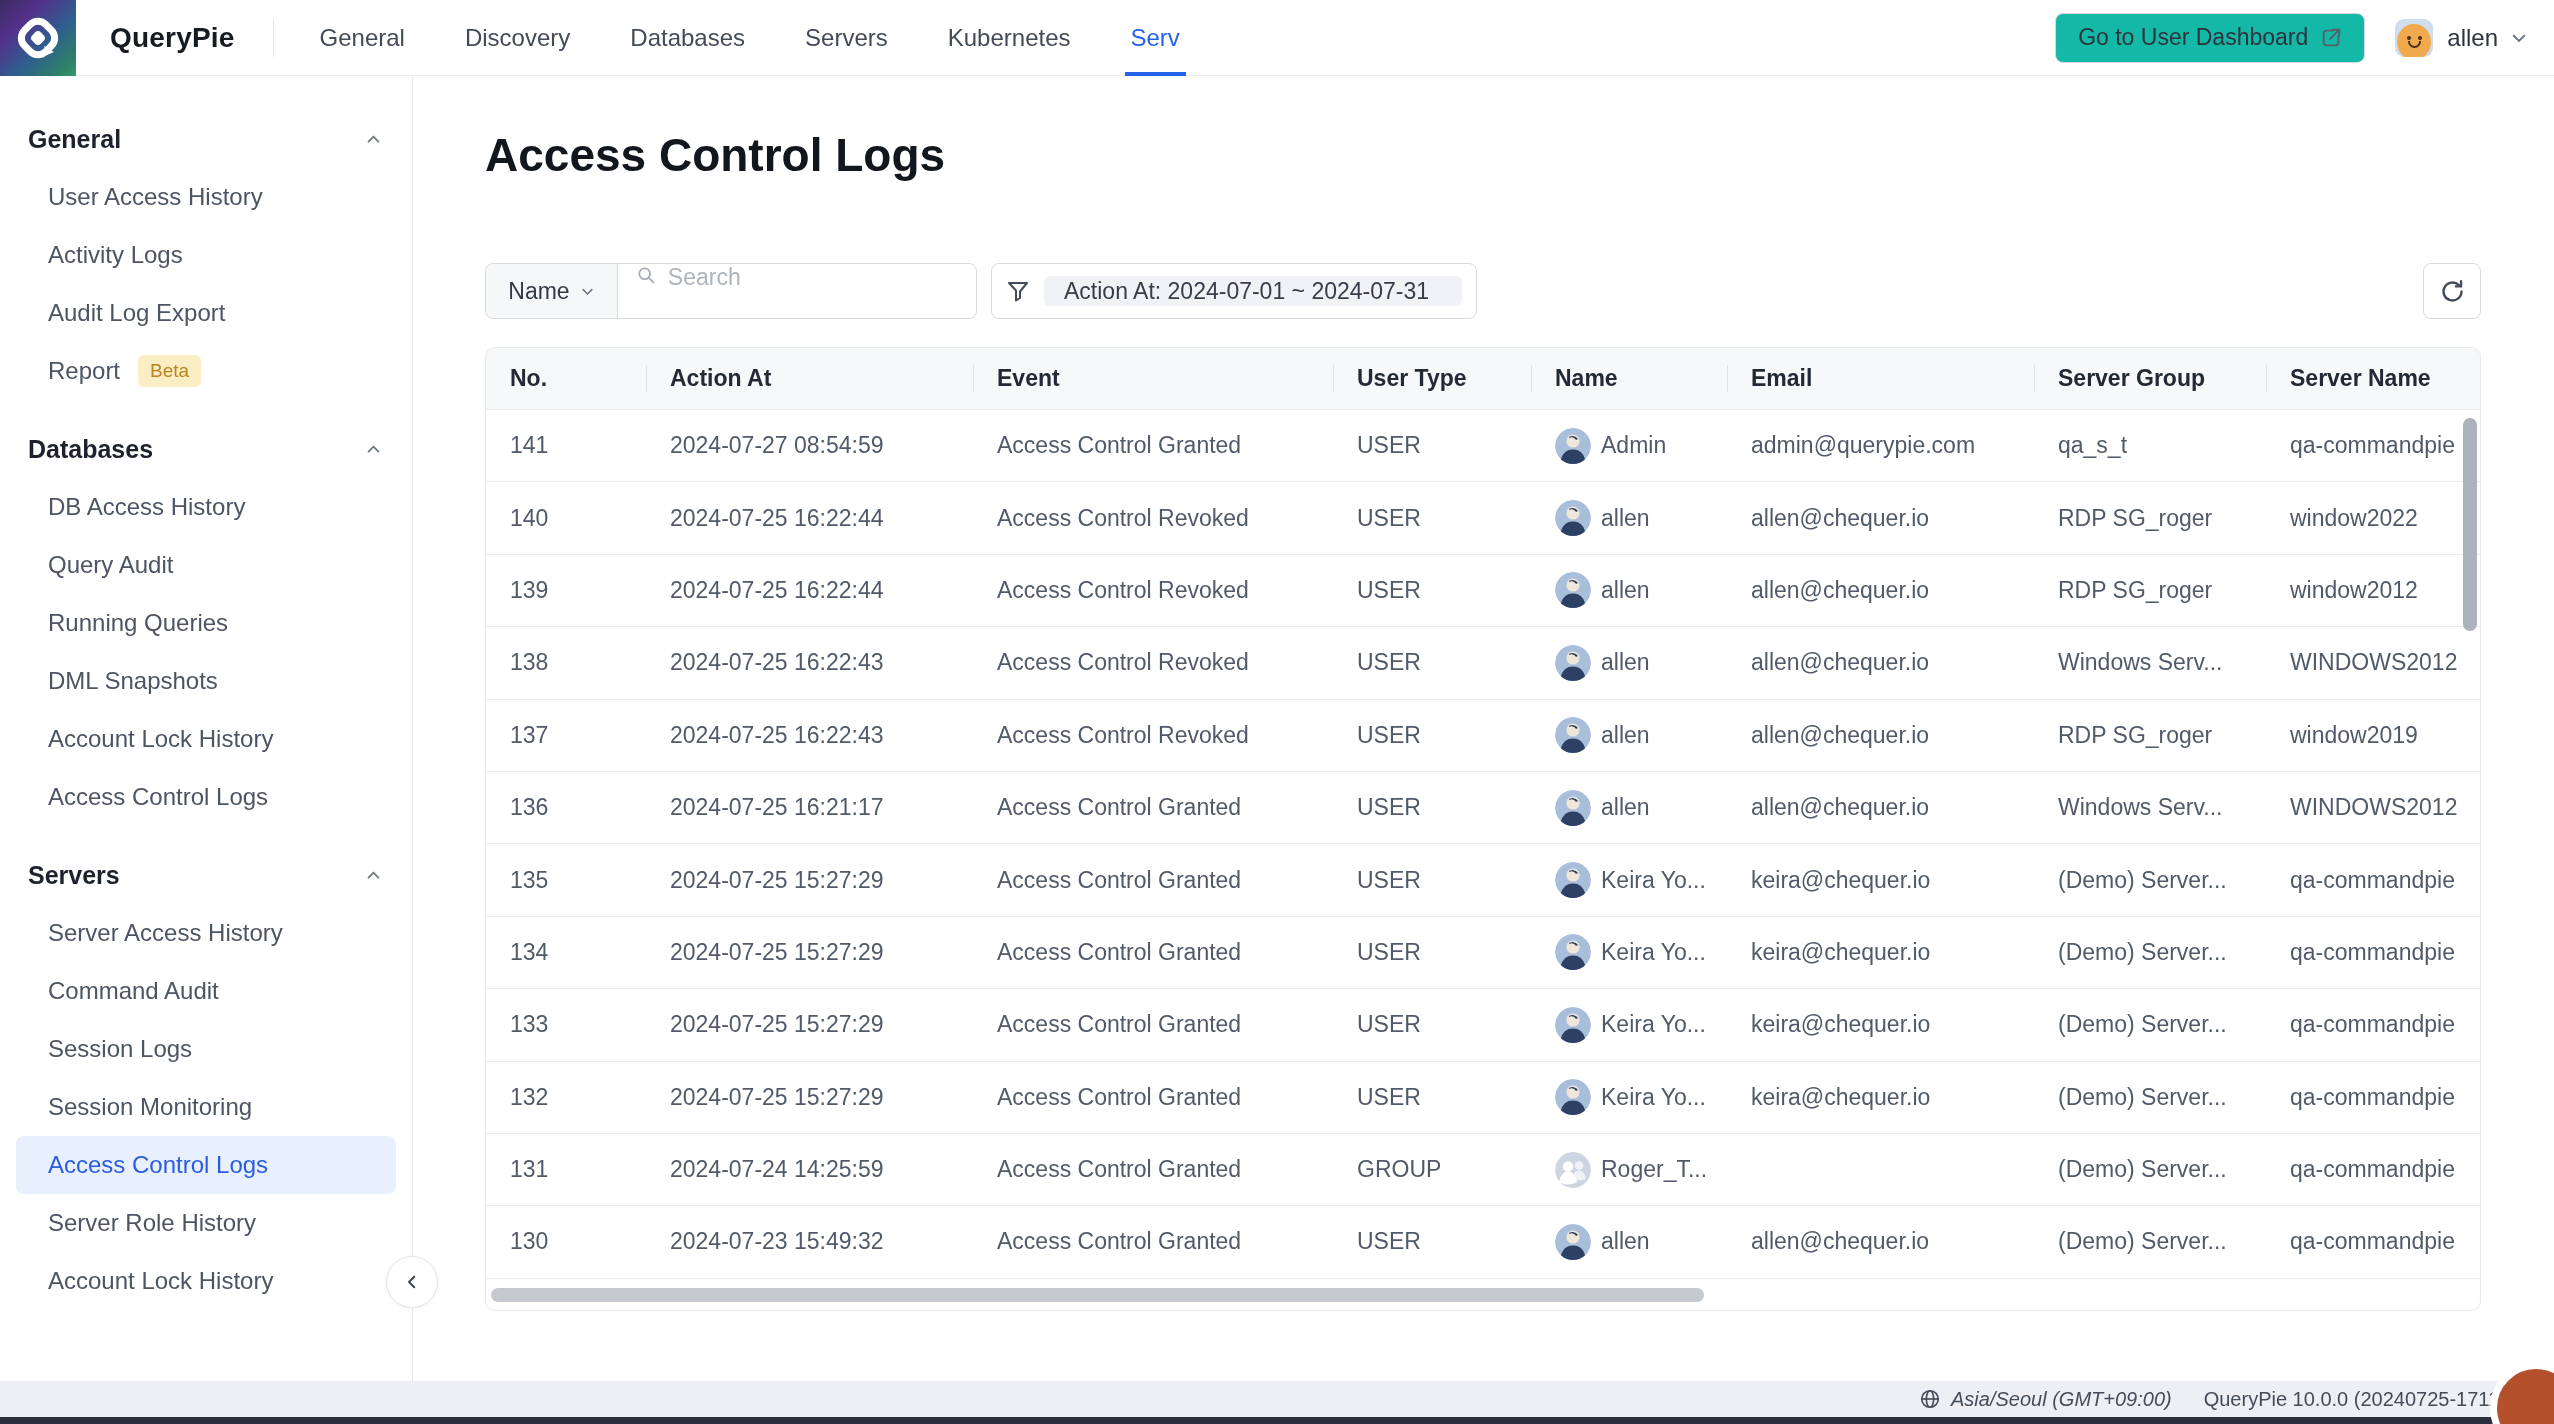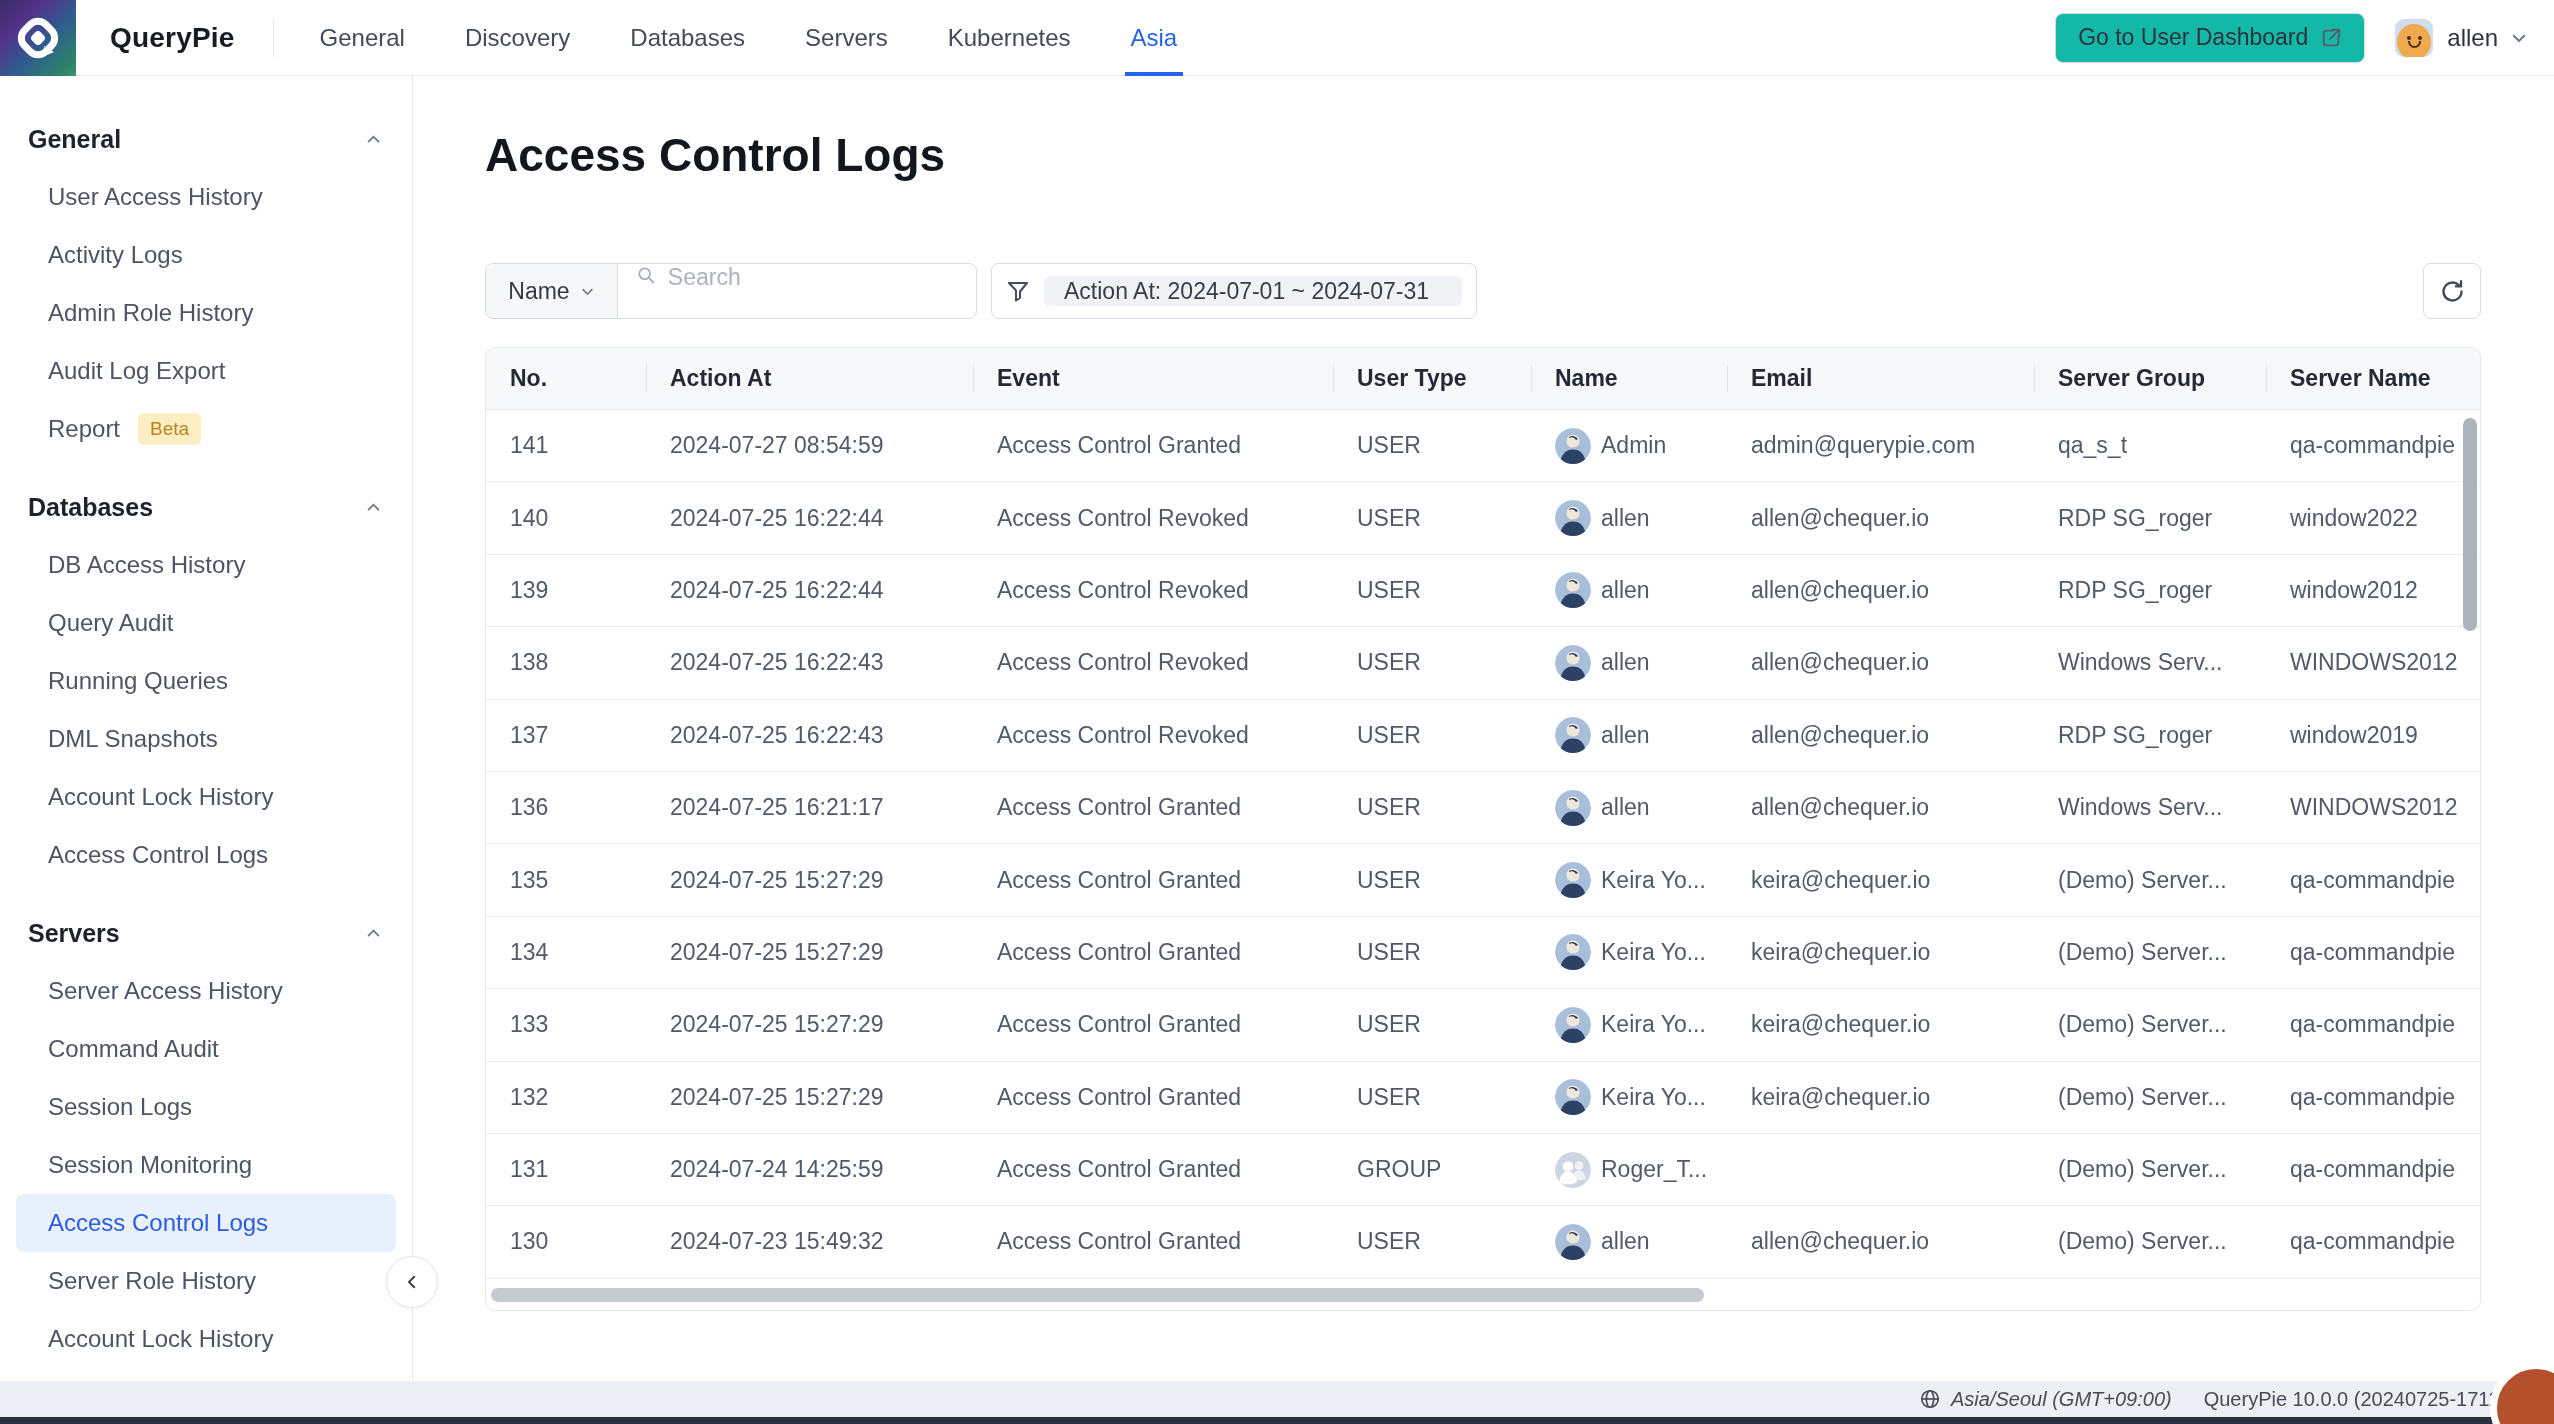--- a/index.html
+++ b/index.html
@@ -185,21 +185,21 @@
       <div class="topnav-item">
     <span>Databases</span>
   </div>
       <div class="topnav-item">
     <span>Servers</span>
   </div>
       <div class="topnav-item">
     <span>Kubernetes</span>
   </div>
       <div class="topnav-item active">
-    <span>Asia</span>
+    <span>Serv</span>
   </div>
     </nav>
   <div class="topbar-right">
     <button class="dash-btn">
       <span>Go to User Dashboard</span>
       <span>
         <svg width="22" height="22" viewBox="0 0 24 24" fill="none" stroke="#565e6b" stroke-width="2" stroke-linecap="round" stroke-linejoin="round">
           <path d="M14 4H7a3 3 0 0 0-3 3v10a3 3 0 0 0 3 3h10a3 3 0 0 0 3-3v-7"></path>
           <path d="M14 3h7v7"></path>
             <path d="M21 3l-10 10"></path>
@@ -234,24 +234,20 @@
     <div>
         <div class="side-item">
     <span>User Access History</span>
 
   </div>
         <div class="side-item">
     <span>Activity Logs</span>
 
   </div>
         <div class="side-item">
-    <span>Admin Role History</span>
-
-  </div>
-        <div class="side-item">
     <span>Audit Log Export</span>
 
   </div>
         <div class="side-item">
     <span>Report</span>
     <span class="beta-badge" style="display: inline-block;">Beta</span>
   </div>
       </div>
   </div>
     <div class="side-section">

